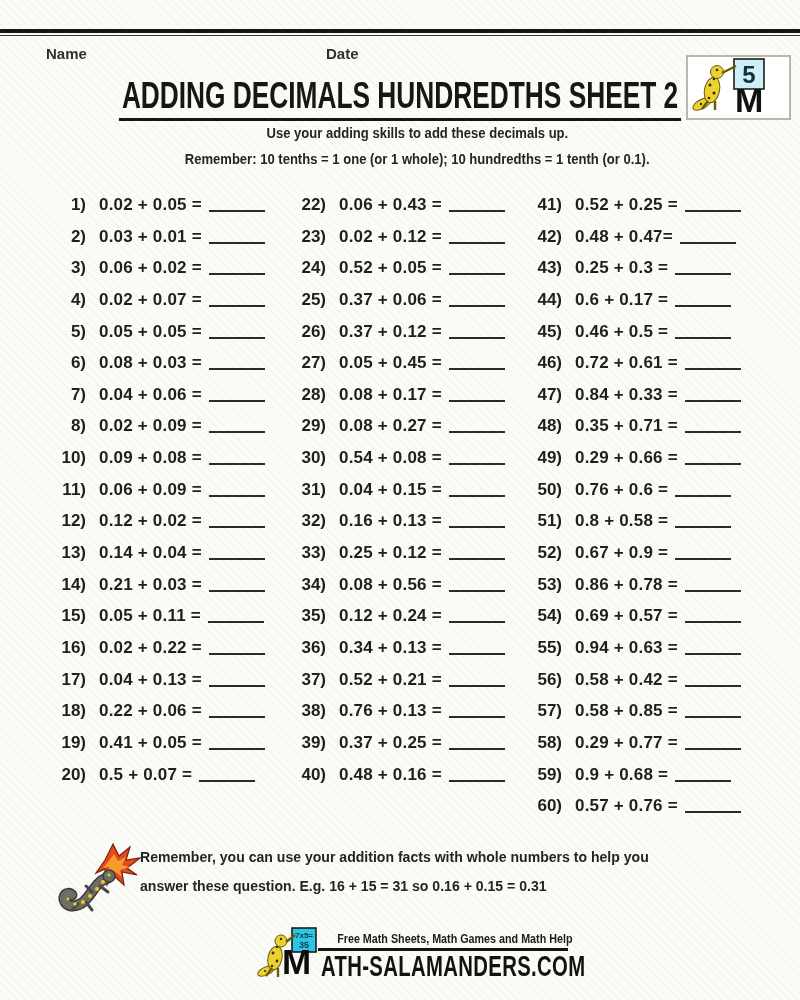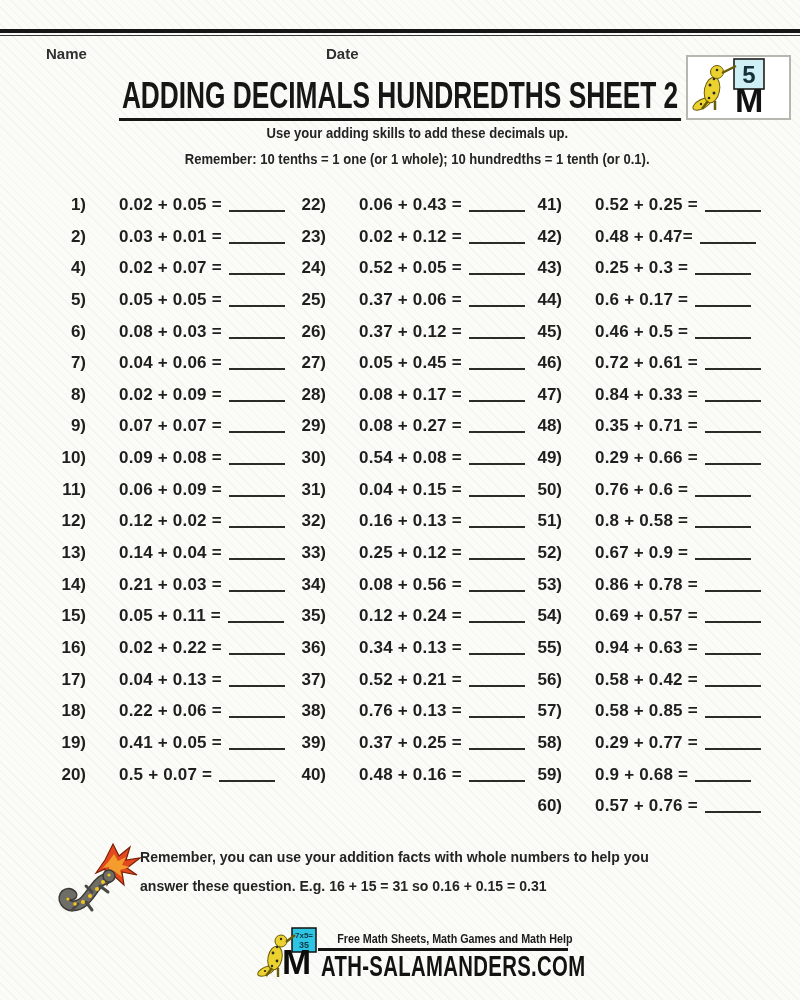--- a/index.html
+++ b/index.html
@@ -31,21 +31,21 @@
   .instr>span{display:inline-block;transform:scaleX(0.87);transform-origin:50% 50%;white-space:nowrap;}
   .i1{top:124px;}
   .i2{top:150px;}
 
   .pcol{position:absolute;top:189px;}
   .pcol.c1{left:46px;width:252px;}
   .pcol.c2{left:286px;width:238px;}
   .pcol.c3{left:522px;width:272px;}
   .prow{height:31.65px;line-height:31.65px;white-space:nowrap;font-size:17px;font-weight:700;color:#1f1f1d;}
   .pnum{display:inline-block;width:40px;text-align:right;margin-right:13px;}
-  .pexpr{letter-spacing:0.2px;margin-left:20px;}
+  .pexpr{letter-spacing:0.2px;}
   .pblank{display:inline-block;width:56px;height:2px;border-bottom:2px solid #2b2b28;margin-left:7px;vertical-align:-2px;}
 
   .reminder-lizard{position:absolute;left:56px;top:840px;}
   .rem-line{position:absolute;left:140px;font-size:14.5px;font-weight:700;color:#242422;}
   .rem-line>span{display:inline-block;transform:scaleX(0.97);transform-origin:0 50%;white-space:nowrap;}
   .r1{top:849px;}
   .r2{top:878px;}
 
   .footer-logo{position:absolute;left:256px;top:925px;}
   .footer-m{position:absolute;left:282px;top:944px;font-size:35px;font-weight:700;line-height:1;color:#0d0d0b;letter-spacing:-1px;}
@@ -95,26 +95,26 @@
   <div class="title-wrap">
     <span class="title">ADDING DECIMALS HUNDREDTHS SHEET 2</span>
   </div>
 
   <div class="instr i1"><span>Use your adding skills to add these decimals up.</span></div>
   <div class="instr i2"><span>Remember: 10 tenths = 1 one (or 1 whole); 10 hundredths = 1 tenth (or 0.1).</span></div>
 
   <div class="pcol c1">
       <div class="prow"><span class="pnum">1)</span><span class="pexpr">0.02 + 0.05 =</span><span class="pblank"></span></div>
       <div class="prow"><span class="pnum">2)</span><span class="pexpr">0.03 + 0.01 =</span><span class="pblank"></span></div>
+      <div class="prow"><span class="pnum">3)</span><span class="pexpr">0.06 + 0.02 =</span><span class="pblank"></span></div>
       <div class="prow"><span class="pnum">4)</span><span class="pexpr">0.02 + 0.07 =</span><span class="pblank"></span></div>
       <div class="prow"><span class="pnum">5)</span><span class="pexpr">0.05 + 0.05 =</span><span class="pblank"></span></div>
       <div class="prow"><span class="pnum">6)</span><span class="pexpr">0.08 + 0.03 =</span><span class="pblank"></span></div>
       <div class="prow"><span class="pnum">7)</span><span class="pexpr">0.04 + 0.06 =</span><span class="pblank"></span></div>
       <div class="prow"><span class="pnum">8)</span><span class="pexpr">0.02 + 0.09 =</span><span class="pblank"></span></div>
-      <div class="prow"><span class="pnum">9)</span><span class="pexpr">0.07 + 0.07 =</span><span class="pblank"></span></div>
       <div class="prow"><span class="pnum">10)</span><span class="pexpr">0.09 + 0.08 =</span><span class="pblank"></span></div>
       <div class="prow"><span class="pnum">11)</span><span class="pexpr">0.06 + 0.09 =</span><span class="pblank"></span></div>
       <div class="prow"><span class="pnum">12)</span><span class="pexpr">0.12 + 0.02 =</span><span class="pblank"></span></div>
       <div class="prow"><span class="pnum">13)</span><span class="pexpr">0.14 + 0.04 =</span><span class="pblank"></span></div>
       <div class="prow"><span class="pnum">14)</span><span class="pexpr">0.21 + 0.03 =</span><span class="pblank"></span></div>
       <div class="prow"><span class="pnum">15)</span><span class="pexpr">0.05 + 0.11 =</span><span class="pblank"></span></div>
       <div class="prow"><span class="pnum">16)</span><span class="pexpr">0.02 + 0.22 =</span><span class="pblank"></span></div>
       <div class="prow"><span class="pnum">17)</span><span class="pexpr">0.04 + 0.13 =</span><span class="pblank"></span></div>
       <div class="prow"><span class="pnum">18)</span><span class="pexpr">0.22 + 0.06 =</span><span class="pblank"></span></div>
       <div class="prow"><span class="pnum">19)</span><span class="pexpr">0.41 + 0.05 =</span><span class="pblank"></span></div>

